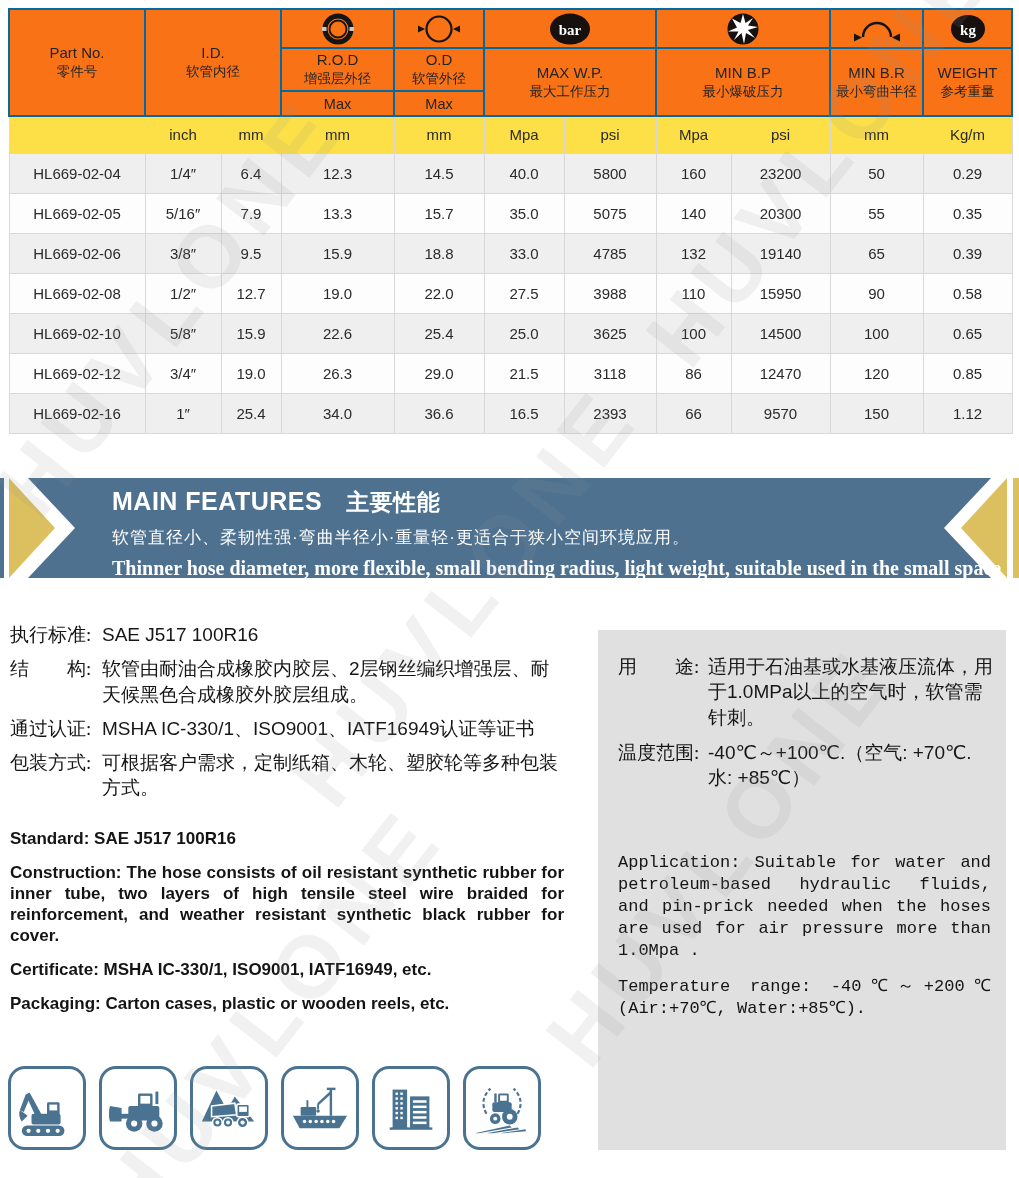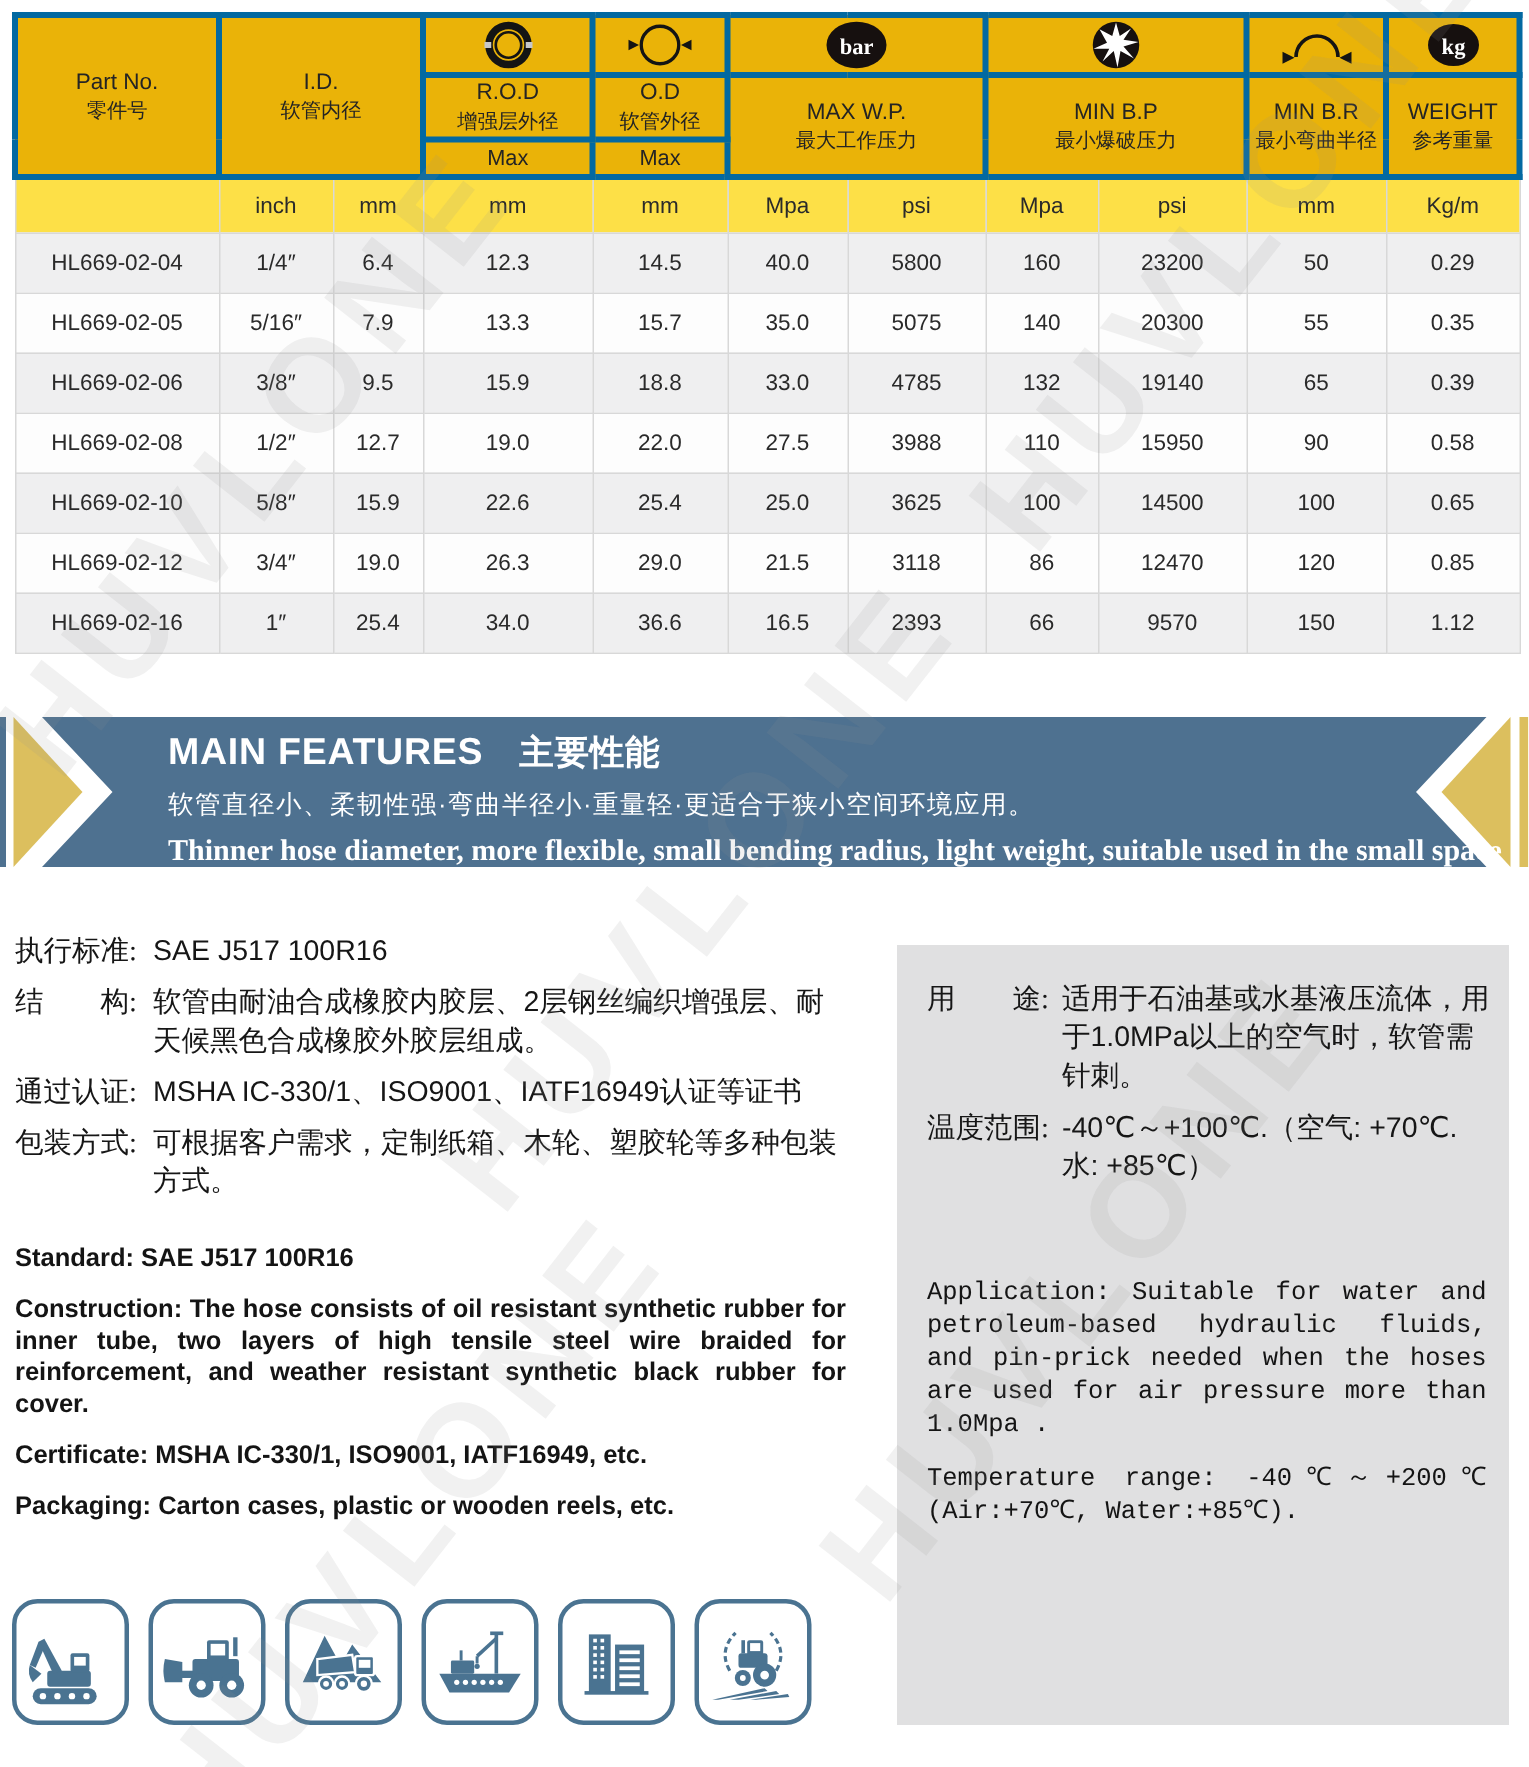--- a/index.html
+++ b/index.html
@@ -10,21 +10,21 @@
   
   .wm{
     position:absolute;z-index:6;pointer-events:none;white-space:nowrap;
     font-size:88px;font-weight:600;letter-spacing:10px;
     color:rgba(150,150,150,0.13);
     transform:rotate(-52deg);
   }
   
   #table-wrap{position:absolute;left:8px;top:8px;width:1003px;z-index:2;}
   table.spec{width:100%;border-collapse:collapse;table-layout:fixed;}
-  th.hdr{background:#eab308;border:4px solid #0369a1;font-weight:normal;color:#242424;padding:0;vertical-align:middle;text-align:center;}
+  th.hdr{background:#f97316;border:2px solid #0369a1;font-weight:normal;color:#242424;padding:0;vertical-align:middle;text-align:center;}
   th.hdr .en{font-size:15px;font-weight:500;display:block;line-height:1.25;}
   th.hdr .zh{font-size:13.5px;display:block;line-height:1.3;}
   tr.r-icons{height:39px;}
   tr.r-labels{height:43px;}
   tr.r-max{height:25px;}
   tr.r-max th.hdr{font-size:14.5px;}
   tr.r-units{height:37px;}
   tr.r-data{height:40px;}
   td.c{border:1px solid #d8d8d8;text-align:center;font-size:15px;color:#2a2a2a;padding:0;vertical-align:middle;}
   tr.r-units td.c{background:#fde047;}

